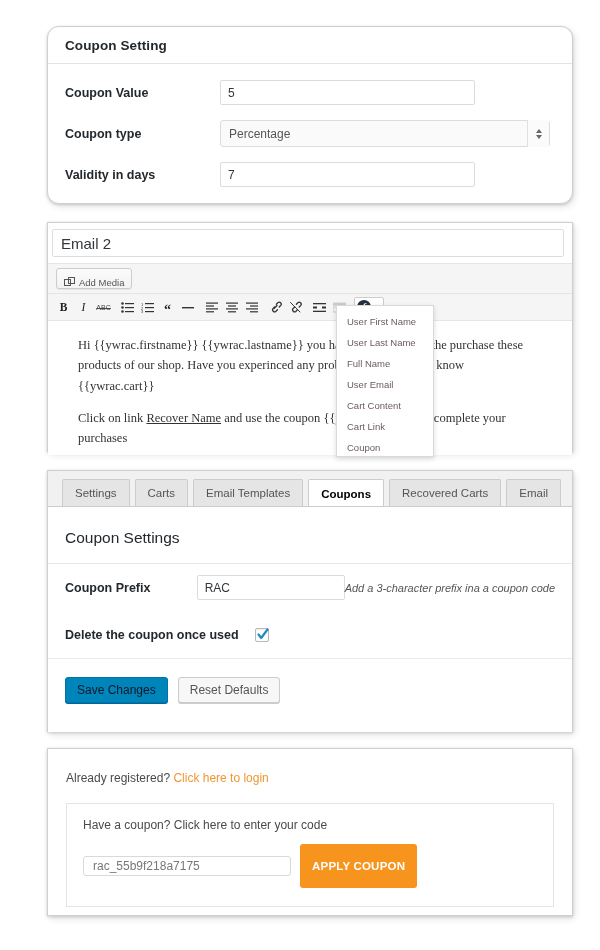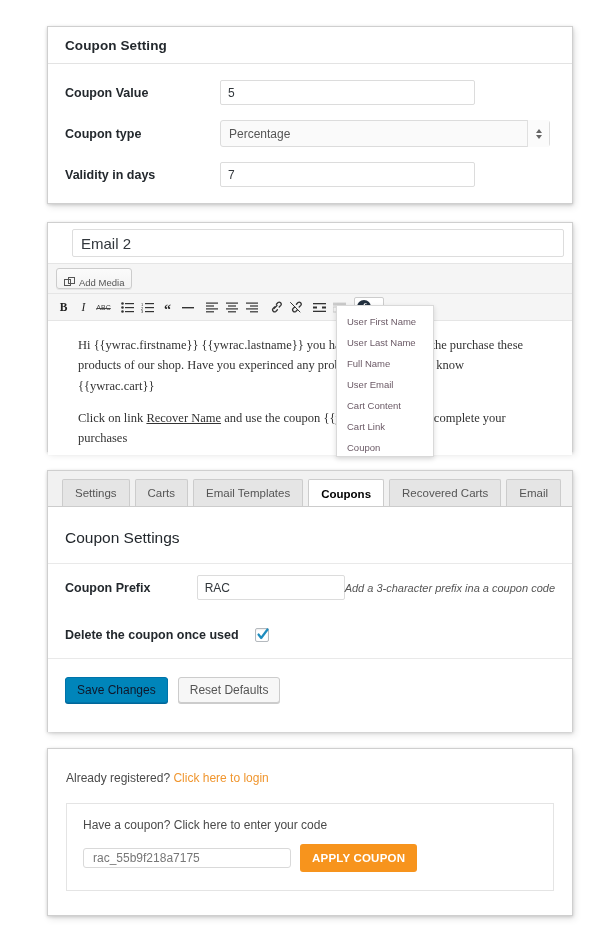--- a/index.html
+++ b/index.html
@@ -14,21 +14,21 @@
 
   
   .panel {
     position: absolute;
     background: #fff;
     border: 1px solid #cfcfcf;
     box-shadow: 0 1px 3px rgba(0,0,0,.16), 2px 3px 7px rgba(0,0,0,.10);
   }
 
   
-  #panel-coupon-setting { left: 47px; top: 26px; width: 526px; height: 178px; }
+  #panel-coupon-setting { left: 47px; top: 26px; width: 526px; height: 178px; border-radius: 12px; }
   .p1-head {
     height: 37px; border-bottom: 1px solid #e3e3e3;
     display: flex; align-items: center; padding-left: 17px;
   }
   .p1-head-title { font-size: 13.5px; color: #23282d; font-weight: 700; letter-spacing:.1px;}
   .p1-body { padding: 0 17px; }
   .frow { display: flex; align-items: center; height: 41px; }
   .frow.r1 { margin-top: 8px; }
   .flabel { width: 155px; font-size: 12.5px; color: #23282d; font-weight: 700; }
   .ftext {
@@ -46,21 +46,21 @@
     position: absolute; right: 0; top: -1px; bottom:-1px; width: 22px;
     border-left: 1px solid #e0e0e0; background:#fbfbfb;
     display:flex; flex-direction:column; align-items:center; justify-content:center; gap:2px;
   }
   .spin .ar { width:0;height:0;border-left:3.5px solid transparent;border-right:3.5px solid transparent;}
   .spin .up { border-bottom:4px solid #666; }
   .spin .dn { border-top:4px solid #666; }
 
   
   #panel-email2 { left: 47px; top: 222px; width: 526px; height: 230px; }
-  .e-title-wrap { padding: 6px 8px 6px 24px; }
+  .e-title-wrap { padding: 6px 8px 6px 4px; }
   .e-title-input {
     width: 100%; height: 28px; border: 1px solid #ddd; background:#fff;
     font-size: 15px; color: #32373c; padding: 0 8px; border-radius: 2px;
     font-family: "Liberation Sans", sans-serif; outline:none;
   }
   .e-mediabar {
     background:#f5f5f5; border-top:1px solid #e5e5e5; border-bottom:1px solid #e5e5e5;
     padding: 5px 8px; display:flex; align-items:center; height: 31px;
   }
   .btn-addmedia {
@@ -169,21 +169,21 @@
     padding: 14px 16px 18px 16px;
   }
   .co-box .co-line2 { font-size: 12px; color:#4a4a4a; }
   .co-field-row { display:flex; align-items:center; gap:9px; margin-top: 12px; }
   .co-input {
     height: 20px; width: 208px; border:1px solid #d9d9d9; background:#fff;
     border-radius:3px; font-size: 12px; color:#777; padding: 0 9px; outline:none;
     font-family:"Liberation Sans", sans-serif;
   }
   .btn-apply {
-    height: 28px; padding: 0 12px; display:flex; align-items:center;
+    height: 44px; padding: 0 12px; display:flex; align-items:center;
     background:#f7941d; border:none; border-radius:3px;
     color:#fff; font-size: 11.5px; font-weight:700; letter-spacing:.2px;
   }
 </style>
 </head>
 <body>
 
 <div class="stage">
 
   <div class="panel" id="panel-coupon-setting">

